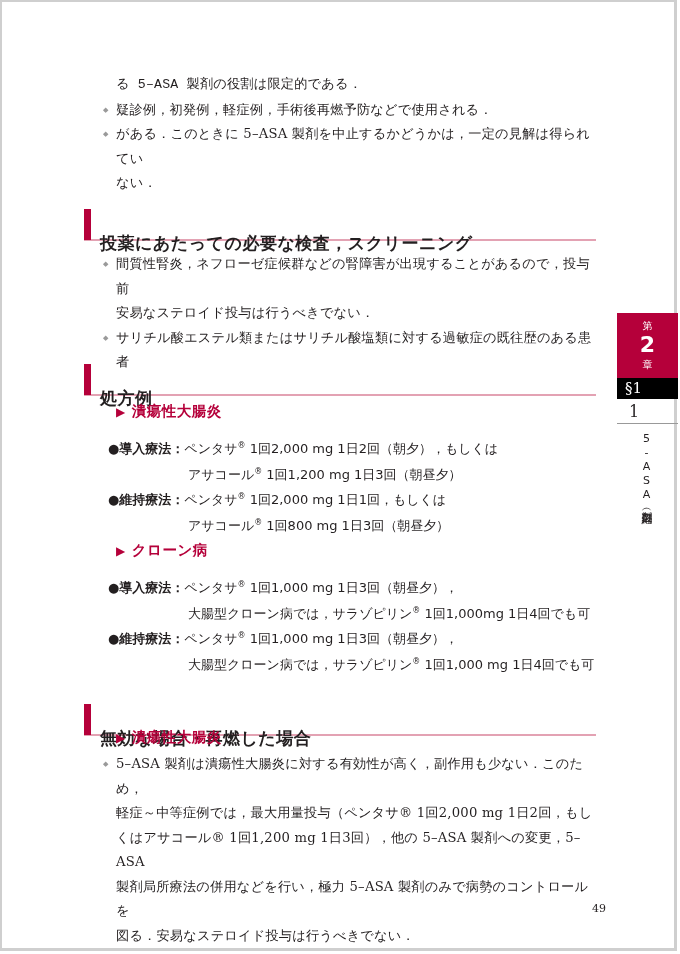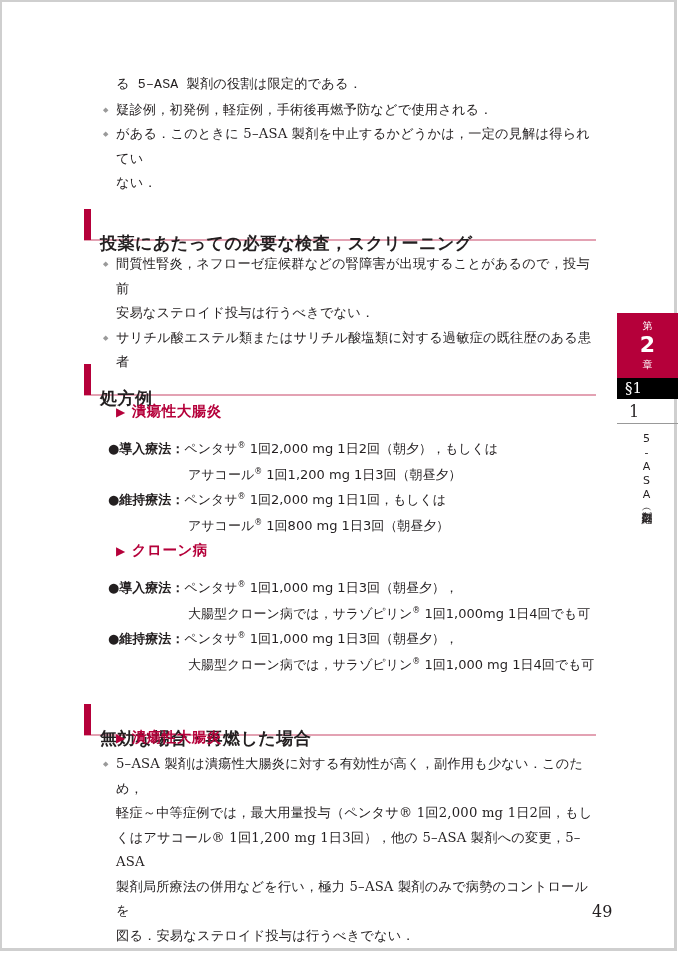--- a/index.html
+++ b/index.html
@@ -68,21 +68,21 @@
     height: 24px; line-height: 26px; font-size: 16px; padding-left: 12px;
     border-bottom: 1px solid #999; color: #231f20;
   }
   .side-tab .vertical {
     writing-mode: vertical-rl; text-orientation: upright;
     font-family: "DejaVu Sans", "Liberation Sans", sans-serif;
     font-size: 11px; letter-spacing: 1px; margin-left: 21px; margin-top: 8px; color: #231f20;
   }
 
   .page-number {
-    position: absolute; left: 592px; top: 902px; font-size: 16px; color: #231f20;
+    position: absolute; left: 592px; top: 902px; font-size: 11px; color: #231f20;
   }
 </style>
 </head>
 <body>
 
 <div class="page-frame"></div>
 
 <div class="content">
 
   <div class="para" style="top:73px;">

